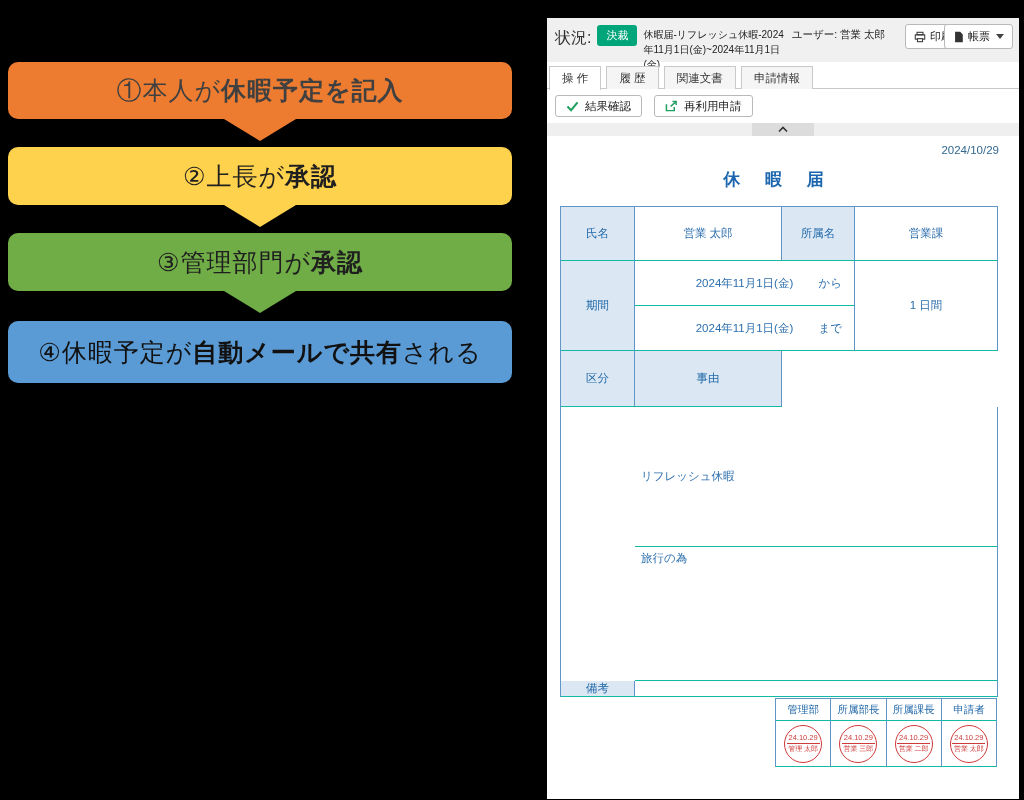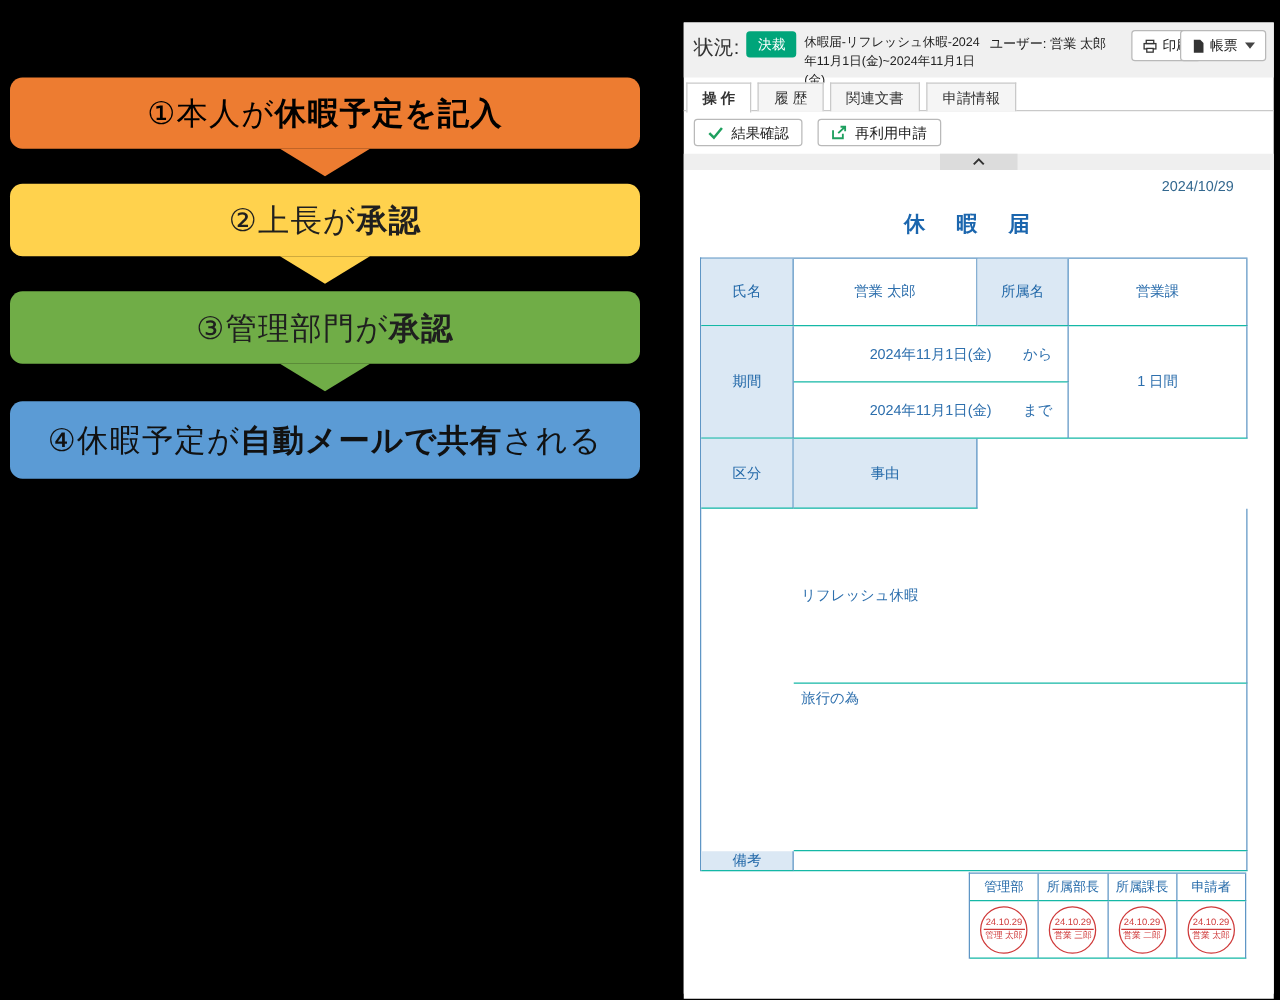--- a/index.html
+++ b/index.html
@@ -6,21 +6,21 @@
   html,body { width:1024px; height:800px; background:#000; overflow:hidden;
               font-family:"Liberation Sans","DejaVu Sans",sans-serif; }
 
   
   .flowchart { position:absolute; left:8px; top:62px; width:504px; }
   .fc-block { border-radius:10px; display:flex; align-items:center; justify-content:center;
               font-size:25px; letter-spacing:1px; }
   .fc-block b { font-weight:700; }
   .fc-arrow { width:0; height:0; margin:0 auto;
               border-left:36px solid transparent; border-right:36px solid transparent; }
-  .fc1 .fc-block { background:#ED7C31; color:#000000; height:57px; }
+  .fc1 .fc-block { background:#ED7C31; color:#404040; height:57px;font-family:Liberation Mono, monospace; }
   .fc1 .fc-arrow { border-top:22px solid #ED7C31; }
   .fc2 .fc-block { background:#FFD24D; color:#1f1f1f; height:58px; margin-top:6px; }
   .fc2 .fc-arrow { border-top:22px solid #FFD24D; }
   .fc3 .fc-block { background:#70AD47; color:#1f1f1f; height:58px; margin-top:6px; }
   .fc3 .fc-arrow { border-top:22px solid #70AD47; }
   .fc4 .fc-block { background:#5B9BD5; color:#111; height:62px; margin-top:8px; }
 
   
   .window { position:absolute; left:547px; top:18px; width:472px; height:777px;
             background:#fff; font-size:11.5px; color:#333; }
@@ -37,33 +37,33 @@
              align-items:center; gap:4px; cursor:pointer; color:#222; }
   .btn-print { right:58px; }
   .btn-report { right:6px; }
   .chev-down { width:0; height:0; border-left:4px solid transparent; border-right:4px solid transparent;
                border-top:5px solid #444; margin-left:2px; }
 
   .tab-bar { margin-top:4px; border-bottom:1px solid #c9c9c9; padding-left:2px; height:23px; }
   .tab { display:inline-block; border:1px solid #c9c9c9; border-bottom:none; background:#f5f5f5;
          padding:4px 12px 5px 12px; font-size:11.5px; margin-right:2px; position:relative; top:0;
          cursor:pointer; color:#333; height:23px; }
-  .tab.active { background:#fff; font-weight:700; height:24px; margin-bottom:-1px; }
+  .tab.active { background:#fff; font-weight:400; height:24px; margin-bottom:-1px; }
 
   .action-bar { padding:6px 0 6px 8px; display:flex; gap:12px; height:34px; }
   .act-btn { background:#fff; border:1px solid #b9b9b9; border-radius:3px; padding:3px 10px;
              font-size:11.5px; display:flex; align-items:center; gap:6px; cursor:pointer; color:#222; }
 
   .collapse-bar { height:13px; background:#efefef; position:relative; }
   .collapse-btn { position:absolute; left:50%; transform:translateX(-50%); width:62px; height:13px;
                   background:#dcdcdc; display:flex; align-items:center; justify-content:center;
                   cursor:pointer; }
 
   .form-area { position:relative; height:663px; background:#fff; color:#2d6fad; }
-  .form-date { position:absolute; right:32px; top:8px; font-size:11.5px; color:#33688f; }
+  .form-date { position:absolute; right:20px; top:8px; font-size:11.5px; color:#33688f; }
   .form-title { position:absolute; left:13px; top:32px; width:437px; text-align:center;
                 color:#1b66ae; font-weight:700; font-size:17px; letter-spacing:10px; }
 
   .main-table { position:absolute; left:13px; top:70px; width:438px;
                 display:grid; grid-template-columns:74px 147px 73px 143px;
                 grid-template-rows:54px 45px 45px 56px 140px 134px;
                 border-top:1px solid #5f96c5; border-left:1px solid #5f96c5;
                 font-size:11.5px; }
   .cell { border-right:1px solid #5f96c5; border-bottom:1px solid #14b8a6;
           display:flex; align-items:center; justify-content:center; }

